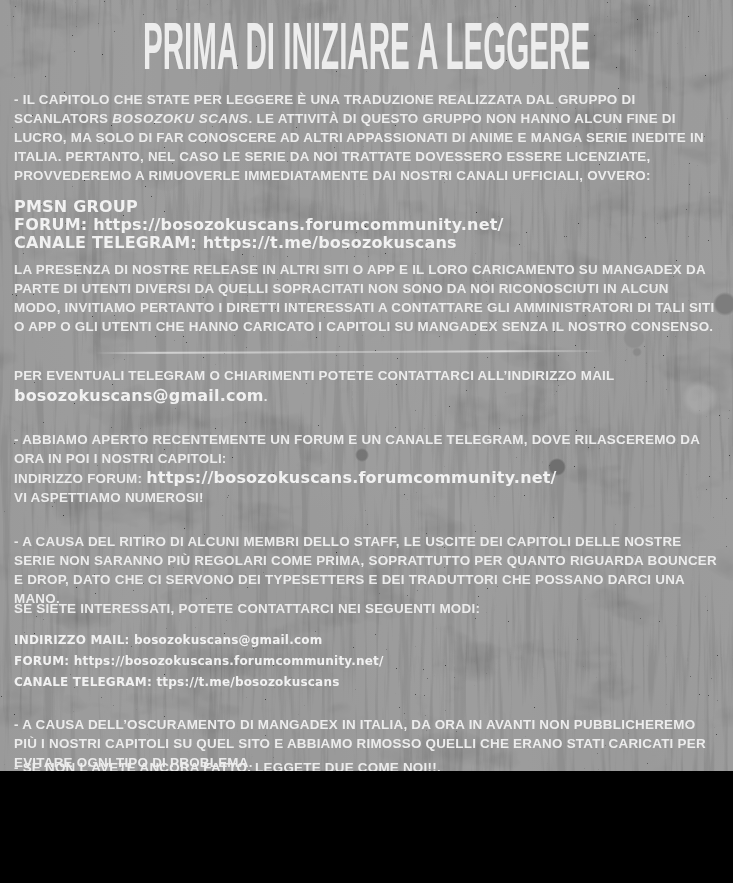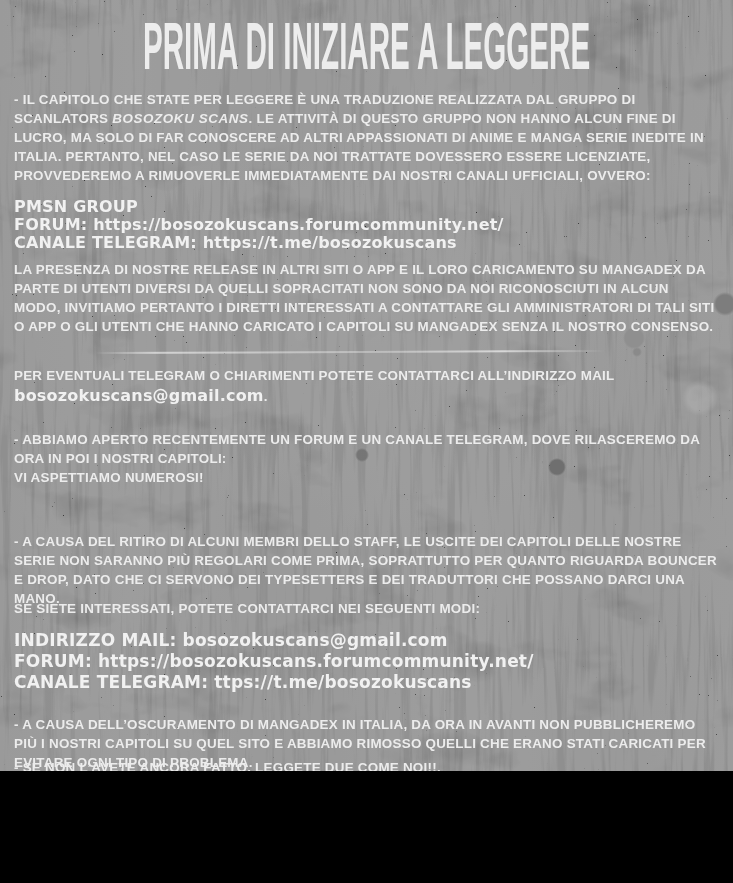--- a/index.html
+++ b/index.html
@@ -121,28 +121,32 @@
 
     <div class="block caps" style="top:366px;">
       <div>PER EVENTUALI TELEGRAM O CHIARIMENTI POTETE CONTATTARCI ALL’INDIRIZZO MAIL</div>
       <div style="line-height:21px;">
         <span class="hand">bosozokuscans@gmail.com</span><span>.</span>
       </div>
     </div>
 
     <div class="block caps" style="top:430px;">
       <div>- ABBIAMO APERTO RECENTEMENTE UN FORUM E UN CANALE TELEGRAM, DOVE RILASCEREMO DA ORA IN POI I NOSTRI CAPITOLI:</div>
+      <div>
+        <span>INDIRIZZO FORUM:</span>
+        <span class="hand">https://bosozokuscans.forumcommunity.net/</span>
+      </div>
       <div>VI ASPETTIAMO NUMEROSI!</div>
     </div>
 
     <div class="block caps" style="top:532px;">- A CAUSA DEL RITIRO DI ALCUNI MEMBRI DELLO STAFF, LE USCITE DEI CAPITOLI DELLE NOSTRE SERIE NON SARANNO PIÙ REGOLARI COME PRIMA, SOPRATTUTTO PER QUANTO RIGUARDA BOUNCER E DROP, DATO CHE CI SERVONO DEI TYPESETTERS E DEI TRADUTTORI CHE POSSANO DARCI UNA MANO.</div>
 
     <div class="block caps" style="top:599px;">SE SIETE INTERESSATI, POTETE CONTATTARCI NEI SEGUENTI MODI:</div>
 
-    <div class="block hand" style="top:630px;font-size:17px;">
+    <div class="block hand" style="top:630px;font-size:12px;">
       <div class="contact-line">
         <span>INDIRIZZO MAIL:</span>
         <span>bosozokuscans@gmail.com</span>
       </div>
       <div class="contact-line">
         <span>FORUM:</span>
         <span>https://bosozokuscans.forumcommunity.net/</span>
       </div>
       <div class="contact-line">
         <span>CANALE TELEGRAM:</span>

